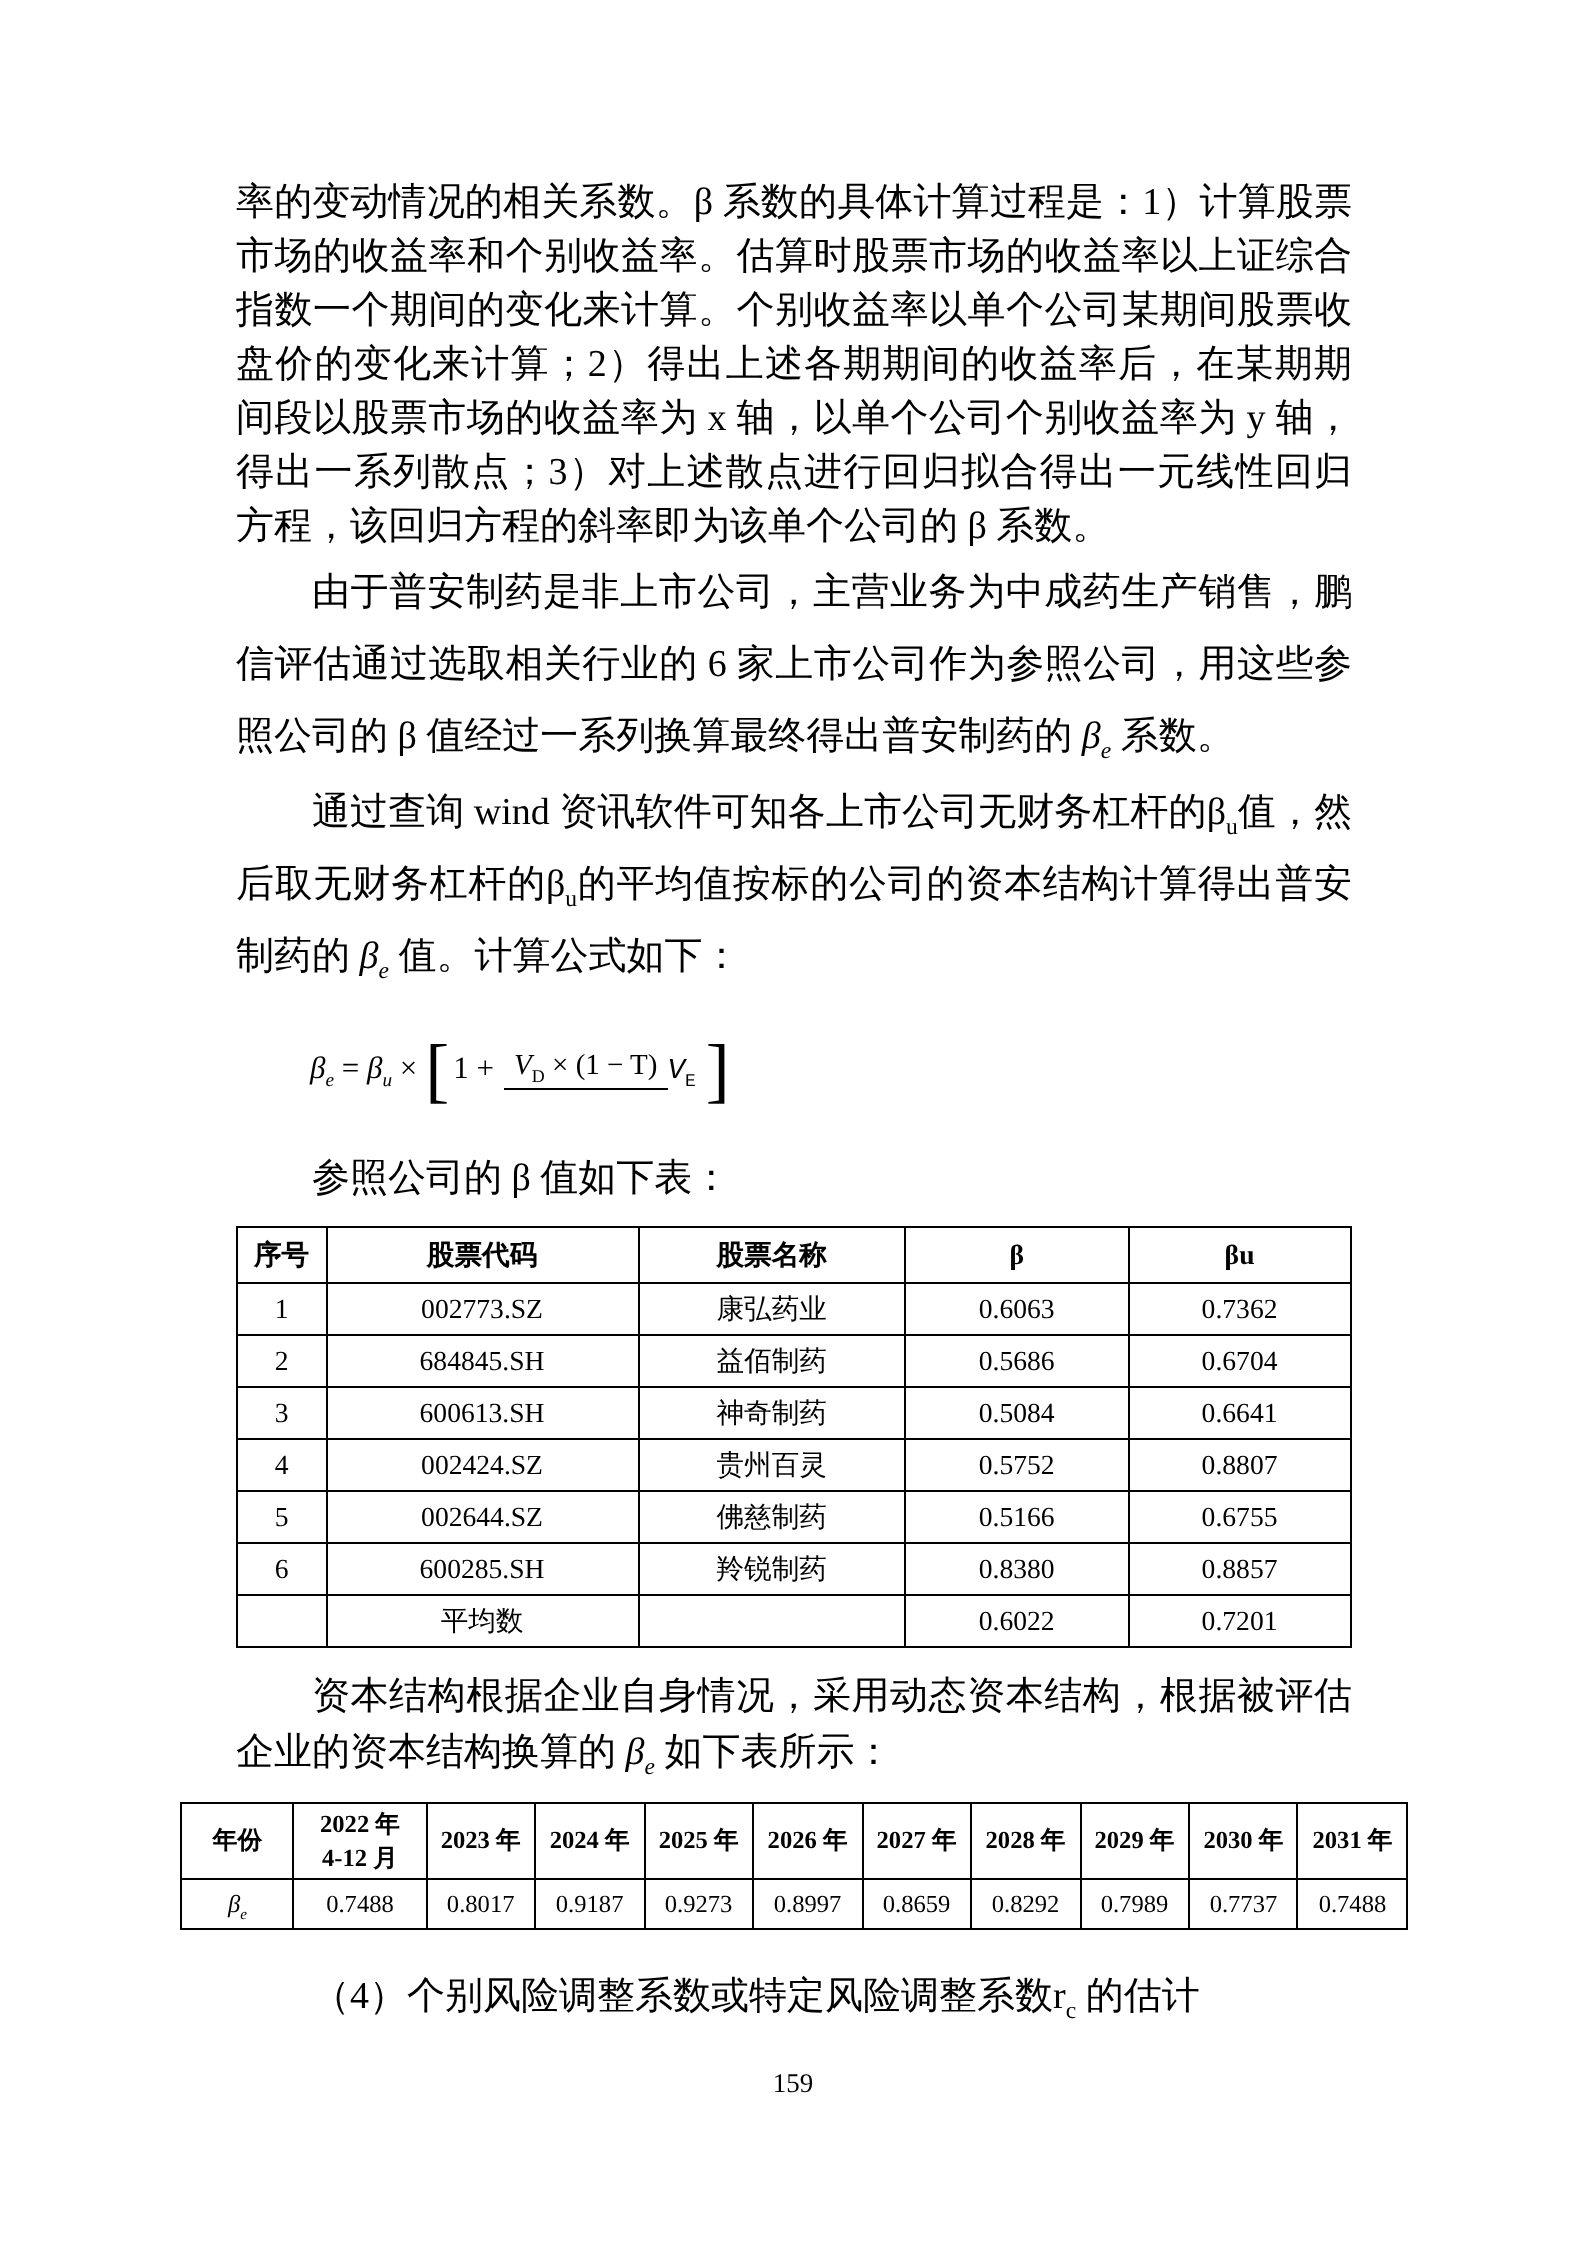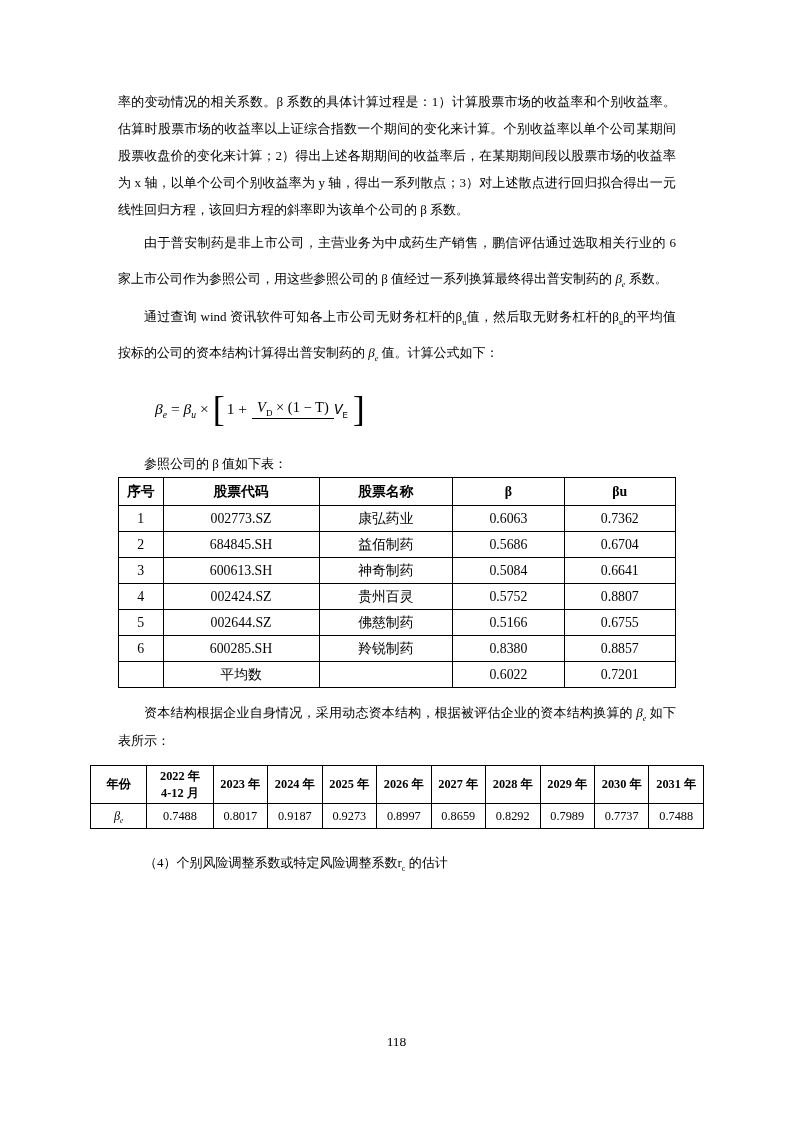--- a/index.html
+++ b/index.html
@@ -7,21 +7,21 @@
   body { width:793px; }
   .page {
     position:relative;
     width:793px; height:1122px;
     background:#ffffff;
     color:#000;
     font-family:"Liberation Serif","DejaVu Serif",serif;
     overflow:hidden;
   }
   .content { padding:88px 117px 0 118px; }
-  .para { font-size:13px; text-align:justify; }
+  .para { font-size:19px; text-align:justify; }
   .p1 { line-height:27px; }
   .p-wide { line-height:36px; text-indent:2em; margin-top:2px; }
   .p-caption { line-height:27px; text-indent:2em; margin-top:12px; }
   .p-normal { line-height:28px; text-indent:2em; margin-top:11px; }
   .p-item { line-height:27px; text-indent:2em; margin-top:20px; }
   sub { font-size:0.62em; line-height:0; }
   i sub, sub i { font-style:italic; }
 
   
   .formula-block { margin:9px 0 2px 37px; height:58px; display:flex; align-items:center; }
@@ -30,21 +30,21 @@
   .frac { display:inline-flex; flex-direction:row; align-items:center; margin:0 3px; font-size:14.5px; }
   .frac .num { padding:0 5px 2px; border-bottom:1px solid #000; white-space:nowrap; }
   .frac .den { padding-top:2px; white-space:nowrap;font-family:Liberation Mono, monospace; }
   .bracket { font-size:36px; font-weight:300; line-height:0.9; font-style:normal; margin:0 2px; }
   .oneplus { margin-right:2px; white-space:nowrap; }
   .lhs { margin-right:2px; white-space:nowrap; }
 
   
   table { border-collapse:collapse; width:100%; }
   th, td { border:1px solid #000; text-align:center; vertical-align:middle; padding:1px 2px; }
-  .table1 { margin-top:0; font-size:13.8px; }
+  .table1 { margin-top:10px; font-size:13.8px; }
   .table1 th { height:28px; font-weight:bold; }
   .table1 td { height:26px; }
   .table1 tr > :nth-child(1) { width:8%; }
   .table1 tr > :nth-child(2) { width:28%; }
   .table1 tr > :nth-child(3) { width:24%; }
   .table1 tr > :nth-child(4) { width:20%; }
   .table1 tr > :nth-child(5) { width:20%; }
 
   .table2-wrap { margin:10px -28px 0 -28px; }
   .table2 { table-layout:fixed; font-size:12.3px; }
@@ -183,14 +183,14 @@
               <td>0.7488</td>
             </tr>
           </tbody>
       </table>
     </div>
 
     <p class="para p-item">（4）个别风险调整系数或特定风险调整系数r<sub>c</sub> 的估计</p>
 
   </div>
 
-  <div class="page-number">118</div>
+  <div class="page-number">159</div>
 </div>
 
 </body></html>

